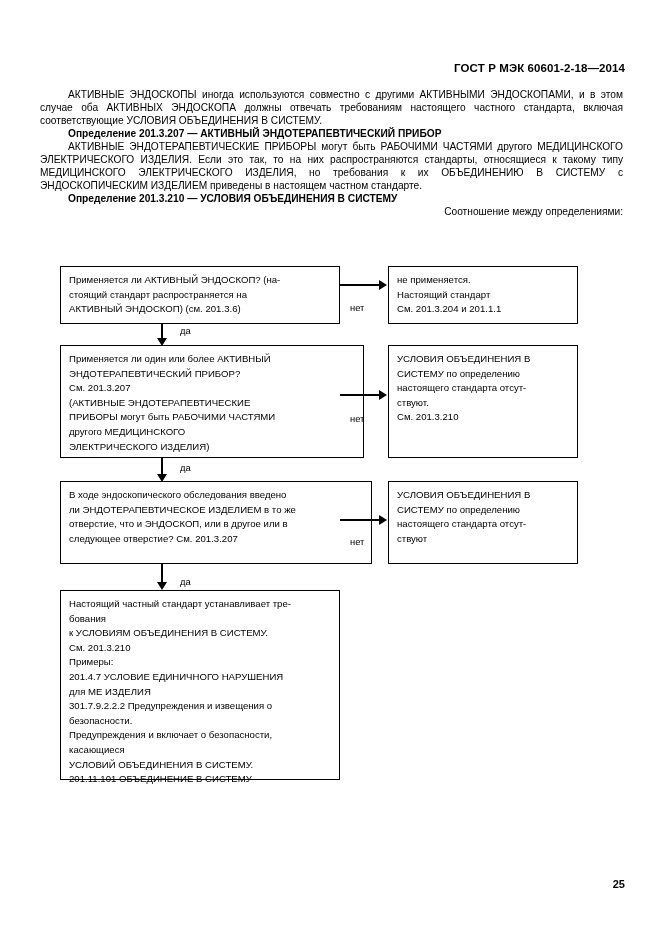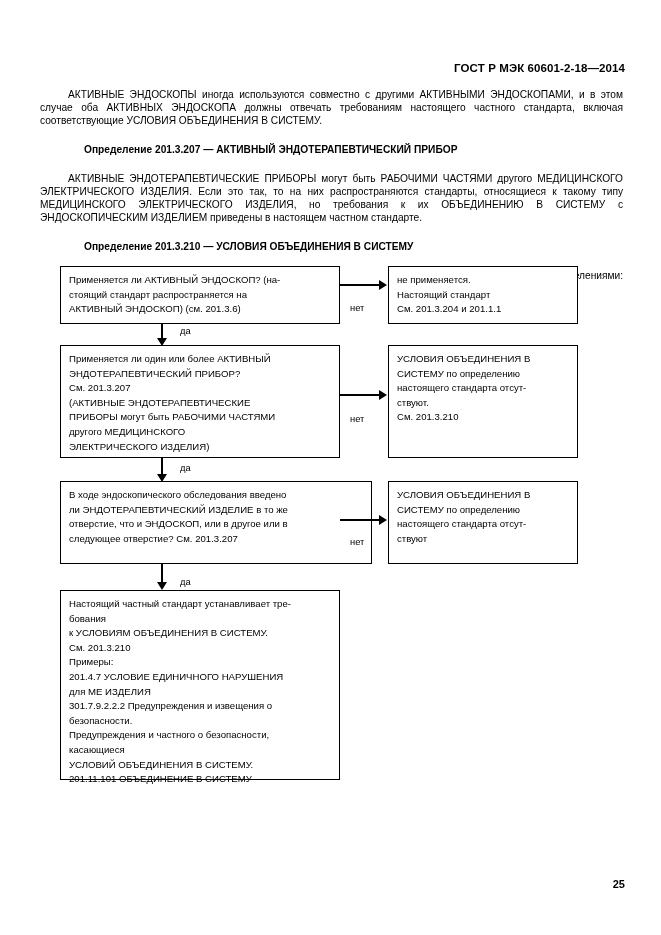--- a/index.html
+++ b/index.html
@@ -34,21 +34,21 @@
   p.para{
     margin:0 0 0 0;
     font-size:10.2px;
     line-height:13.0px;
     text-align:justify;
     text-indent:28px;
     letter-spacing:0px;
     word-spacing:0px;
   }
   p.heading{
-    margin:16px;
+    margin:0;
     font-size:10.2px;
     line-height:13.0px;
     font-weight:bold;
     text-indent:28px;
     text-align:left;
   }
   p.sub{
     margin:0;
     font-size:10.2px;
     line-height:13.0px;
@@ -131,21 +131,21 @@
     </div>
 
     <div class="conn hline" style="left:340px;top:277px;width:40px;"></div>
     <div class="arrow-right" style="left:379px;top:273px;"></div>
     <div class="edge-label" style="left:350px;top:295px;">нет</div>
 
     <div class="conn vline" style="left:161px;top:317px;height:20px;"></div>
     <div class="arrow-down" style="left:157px;top:331px;"></div>
     <div class="edge-label" style="left:180px;top:318px;">да</div>
 
-    <div class="node" id="n-q2" style="left:60px;top:338px;width:280px;height:113px;">
+    <div class="node" id="n-q2" style="left:60px;top:338px;width:304px;height:113px;">
       <span class="ln">Применяется ли один или более АКТИВНЫЙ</span>
       <span class="ln">ЭНДОТЕРАПЕВТИЧЕСКИЙ ПРИБОР?</span>
       <span class="ln">См. 201.3.207</span>
       <span class="ln">(АКТИВНЫЕ ЭНДОТЕРАПЕВТИЧЕСКИЕ</span>
       <span class="ln">ПРИБОРЫ могут быть РАБОЧИМИ    ЧАСТЯМИ</span>
       <span class="ln">другого МЕДИЦИНСКОГО</span>
       <span class="ln">ЭЛЕКТРИЧЕСКОГО ИЗДЕЛИЯ)</span>
     </div>
 
     <div class="node" id="n-r2" style="left:388px;top:338px;width:190px;height:113px;">
@@ -159,21 +159,21 @@
     <div class="conn hline" style="left:340px;top:387px;width:40px;"></div>
     <div class="arrow-right" style="left:379px;top:383px;"></div>
     <div class="edge-label" style="left:350px;top:406px;">нет</div>
 
     <div class="conn vline" style="left:161px;top:451px;height:22px;"></div>
     <div class="arrow-down" style="left:157px;top:467px;"></div>
     <div class="edge-label" style="left:180px;top:455px;">да</div>
 
     <div class="node" id="n-q3" style="left:60px;top:474px;width:312px;height:83px;">
       <span class="ln">В ходе эндоскопического обследования введено</span>
-      <span class="ln">ли ЭНДОТЕРАПЕВТИЧЕСКИЙ ИЗДЕЛИЕ в то же</span>
+      <span class="ln">ли ЭНДОТЕРАПЕВТИЧЕСКОЕ ИЗДЕЛИЕМ в то же</span>
       <span class="ln">отверстие, что и ЭНДОСКОП, или в другое или в</span>
       <span class="ln">следующее отверстие? См. 201.3.207</span>
     </div>
 
     <div class="node" id="n-r3" style="left:388px;top:474px;width:190px;height:83px;">
       <span class="ln">УСЛОВИЯ ОБЪЕДИНЕНИЯ В</span>
       <span class="ln">СИСТЕМУ по определению</span>
       <span class="ln">настоящего стандарта отсут-</span>
       <span class="ln">ствуют</span>
     </div>
@@ -189,21 +189,21 @@
     <div class="node" id="n-r4" style="left:60px;top:583px;width:280px;height:190px;line-height:14.6px;">
       <span class="ln">Настоящий частный стандарт устанавливает тре-</span>
       <span class="ln">бования</span>
       <span class="ln">к УСЛОВИЯМ ОБЪЕДИНЕНИЯ В СИСТЕМУ.</span>
       <span class="ln">См. 201.3.210</span>
       <span class="ln">Примеры:</span>
       <span class="ln">201.4.7 УСЛОВИЕ ЕДИНИЧНОГО НАРУШЕНИЯ</span>
       <span class="ln">для МЕ ИЗДЕЛИЯ</span>
       <span class="ln">301.7.9.2.2.2 Предупреждения и извещения о</span>
       <span class="ln">безопасности.</span>
-      <span class="ln">Предупреждения и частного о безопасности,</span>
+      <span class="ln">Предупреждения и включает о безопасности,</span>
       <span class="ln">касающиеся</span>
       <span class="ln">УСЛОВИЙ ОБЪЕДИНЕНИЯ В СИСТЕМУ.</span>
       <span class="ln">201.11.101 ОБЪЕДИНЕНИЕ В СИСТЕМУ</span>
     </div>
 
   </div>
 
   <div class="page-number">25</div>
 
 </div>

